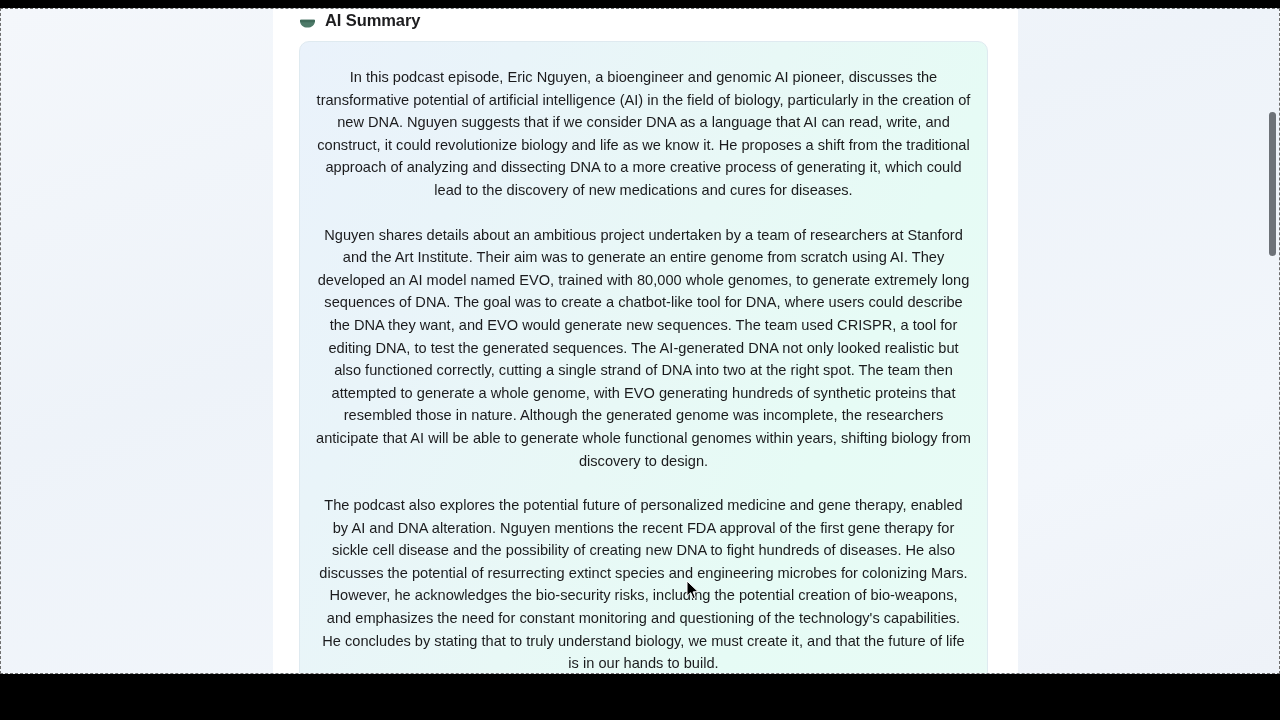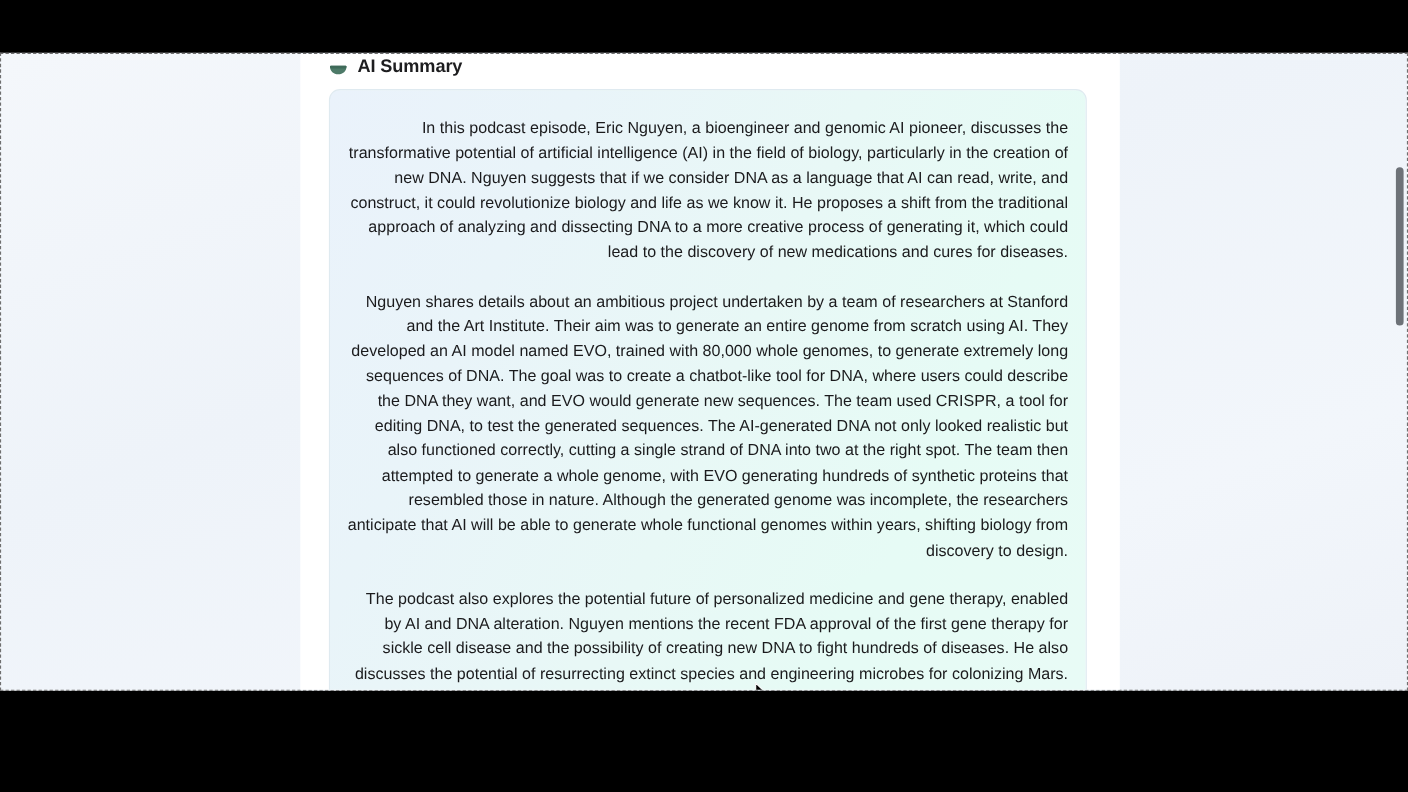--- a/index.html
+++ b/index.html
@@ -23,26 +23,25 @@
   }
   .letterbox.top { top: 0; height: 8px; }
   .letterbox.bottom { bottom: 0; height: 12px; }
 
   
   .viewport {
     position: absolute;
     top: 8px;
     left: 0;
     width: 1280px;
-    height: 580px;
+    height: 666px;
     border: 1px dashed #6f6f6f;
     background:
       linear-gradient(160deg, #f4f7fb 0%, #eef3f9 40%, #f2f6fb 75%, #eef2f8 100%);
     overflow: hidden;
-    margin-top: 40px;
   }
 
   
   .page-column {
     position: absolute;
     top: -8px;
     left: 272px;
     width: 745px;
     min-height: 730px;
     background: #ffffff;
@@ -99,21 +98,21 @@
 
   .summary-body {
     font-size: 14.6px;
     line-height: 22.6px;
     color: #1b1b1d;
     letter-spacing: 0.01px;
   }
 
   .summary-body p {
     margin: 0 0 22px 0;
-    text-align: right;
+    text-align: center;
   }
   .summary-body p:last-child { margin-bottom: 0; }
 
   
   .scrollbar-track {
     position: absolute;
     top: 0;
     right: 1px;
     width: 11px;
     height: 700px;

